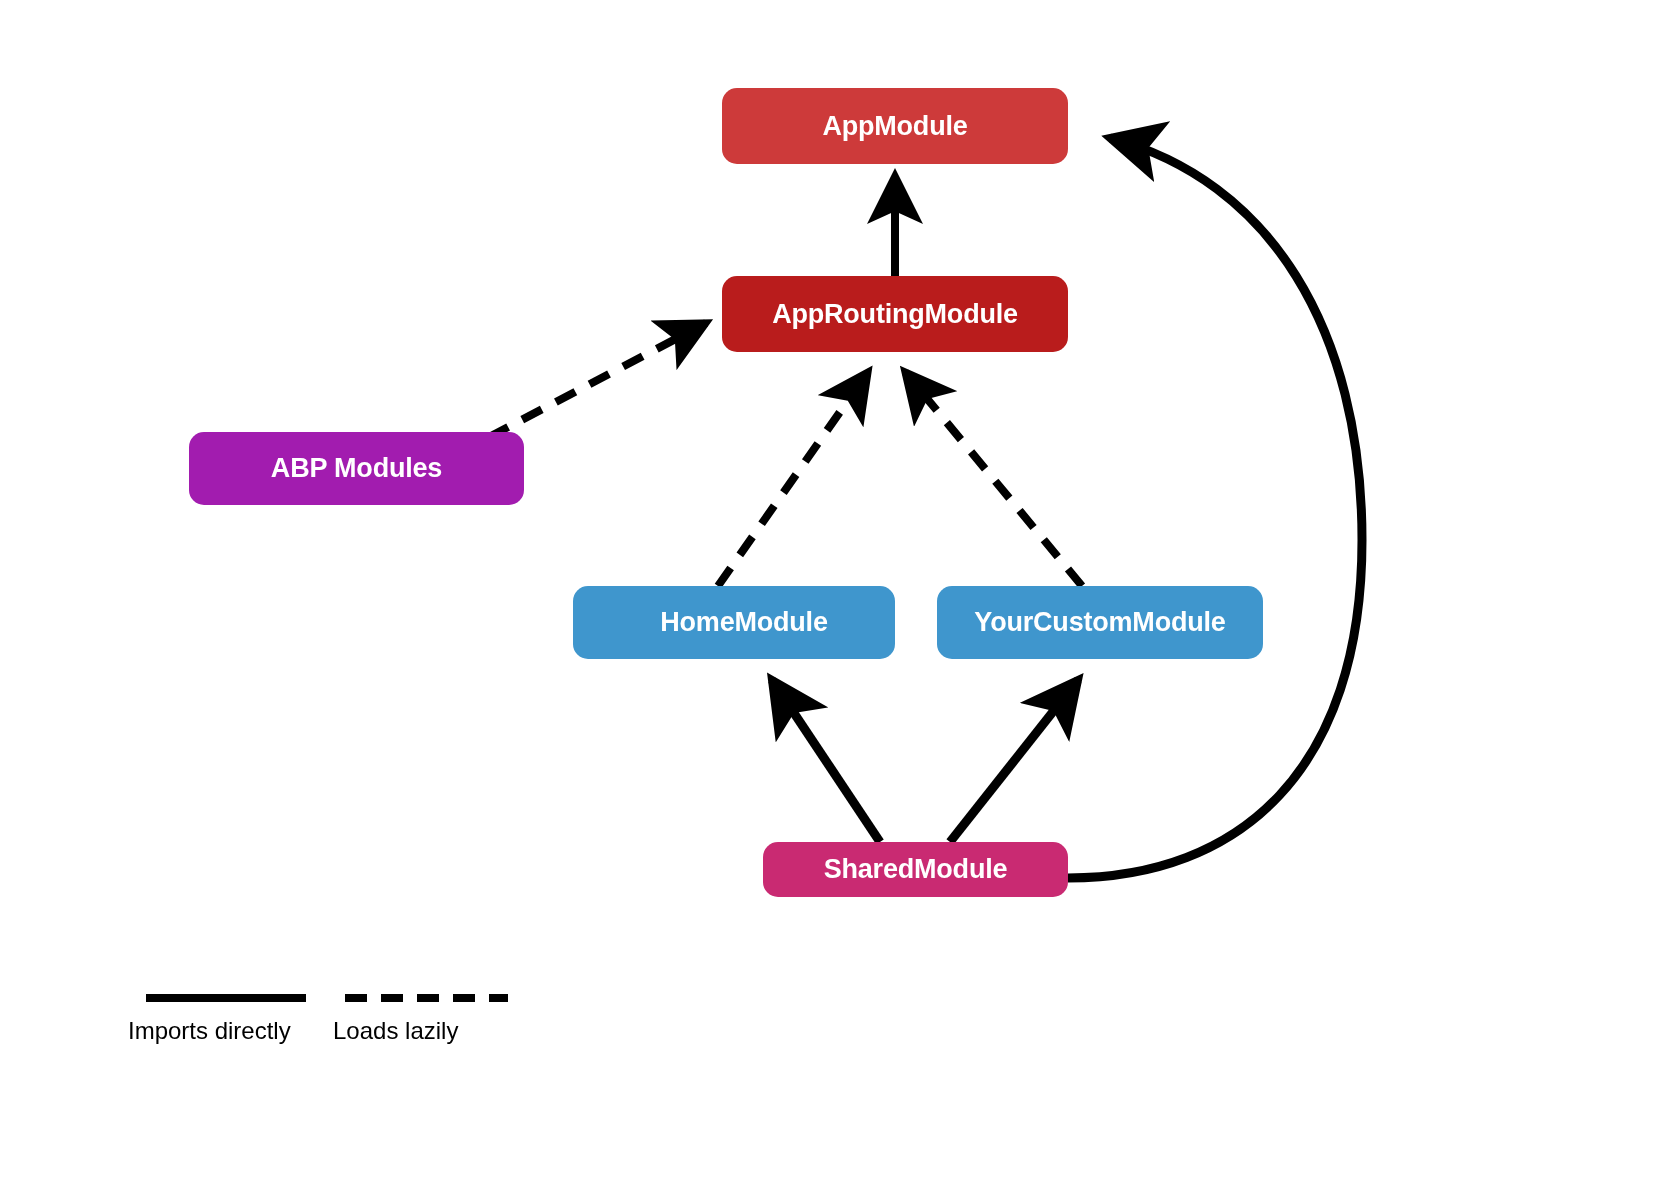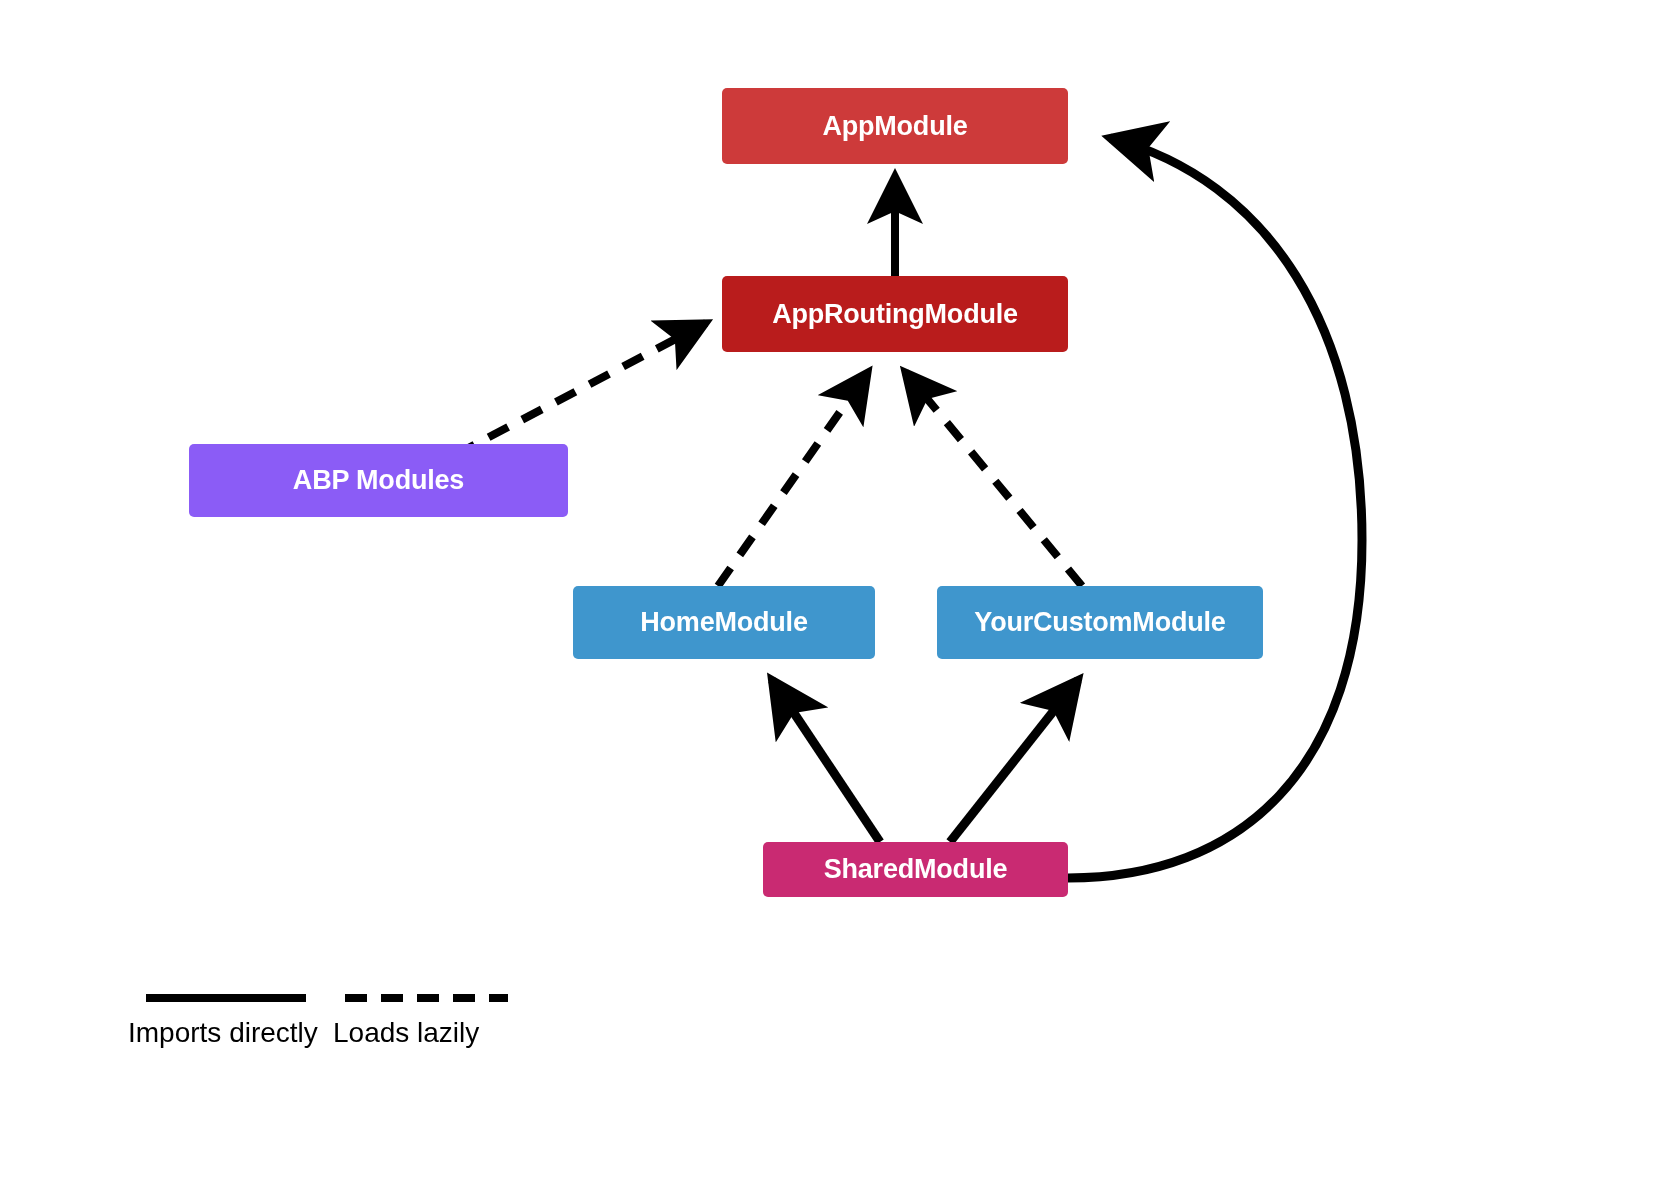--- a/index.html
+++ b/index.html
@@ -22,21 +22,21 @@
     left: 0;
     top: 0;
     width: 1670px;
     height: 1198px;
   }
   .node {
     position: absolute;
     display: flex;
     align-items: center;
     justify-content: center;
-    border-radius: 5px;
+    border-radius: 15px;
     color: #ffffff;
     font-weight: bold;
     font-size: 27px;
     letter-spacing: -0.2px;
     line-height: 1;
     text-align: center;
     z-index: 3;
     user-select: none;
   }
   .node-label {
@@ -44,26 +44,27 @@
   }
   #node-appmodule {
     left: 722px; top: 88px; width: 346px; height: 76px;
     background: #cd3a3a;
   }
   #node-approutingmodule {
     left: 722px; top: 276px; width: 346px; height: 76px;
     background: #b91c1c;
   }
   #node-abpmodules {
-    left: 189px; top: 444px; width: 379px; height: 73px;
-    background: #8b5cf6;
+    left: 189px; top: 432px; width: 335px; height: 73px;
+    background: #a21caf;
   }
   #node-homemodule {
     left: 573px; top: 586px; width: 302px; height: 73px;
     background: #3f96cd;
+    padding-left: 20px;
   }
   #node-yourcustommodule {
     left: 937px; top: 586px; width: 326px; height: 73px;
     background: #3f96cd;
   }
   #node-sharedmodule {
     left: 763px; top: 842px; width: 305px; height: 55px;
     background: #c92a72;
   }
   .legend {
@@ -77,21 +78,21 @@
   #legend-dashed-line {
     left: 345px; top: 994px; width: 163px; height: 8px;
     background: repeating-linear-gradient(
       to right,
       #000000 0px, #000000 22px,
       rgba(0,0,0,0) 22px, rgba(0,0,0,0) 36px
     );
   }
   .legend-text {
     position: absolute;
-    font-size: 28px;
+    font-size: 24px;
     color: #000000;
     font-weight: normal;
     white-space: nowrap;
     z-index: 4;
   }
   #legend-solid-text { left: 128px; top: 1017px; }
   #legend-dashed-text { left: 333px; top: 1017px; }
 </style>
 </head>
 <body>

